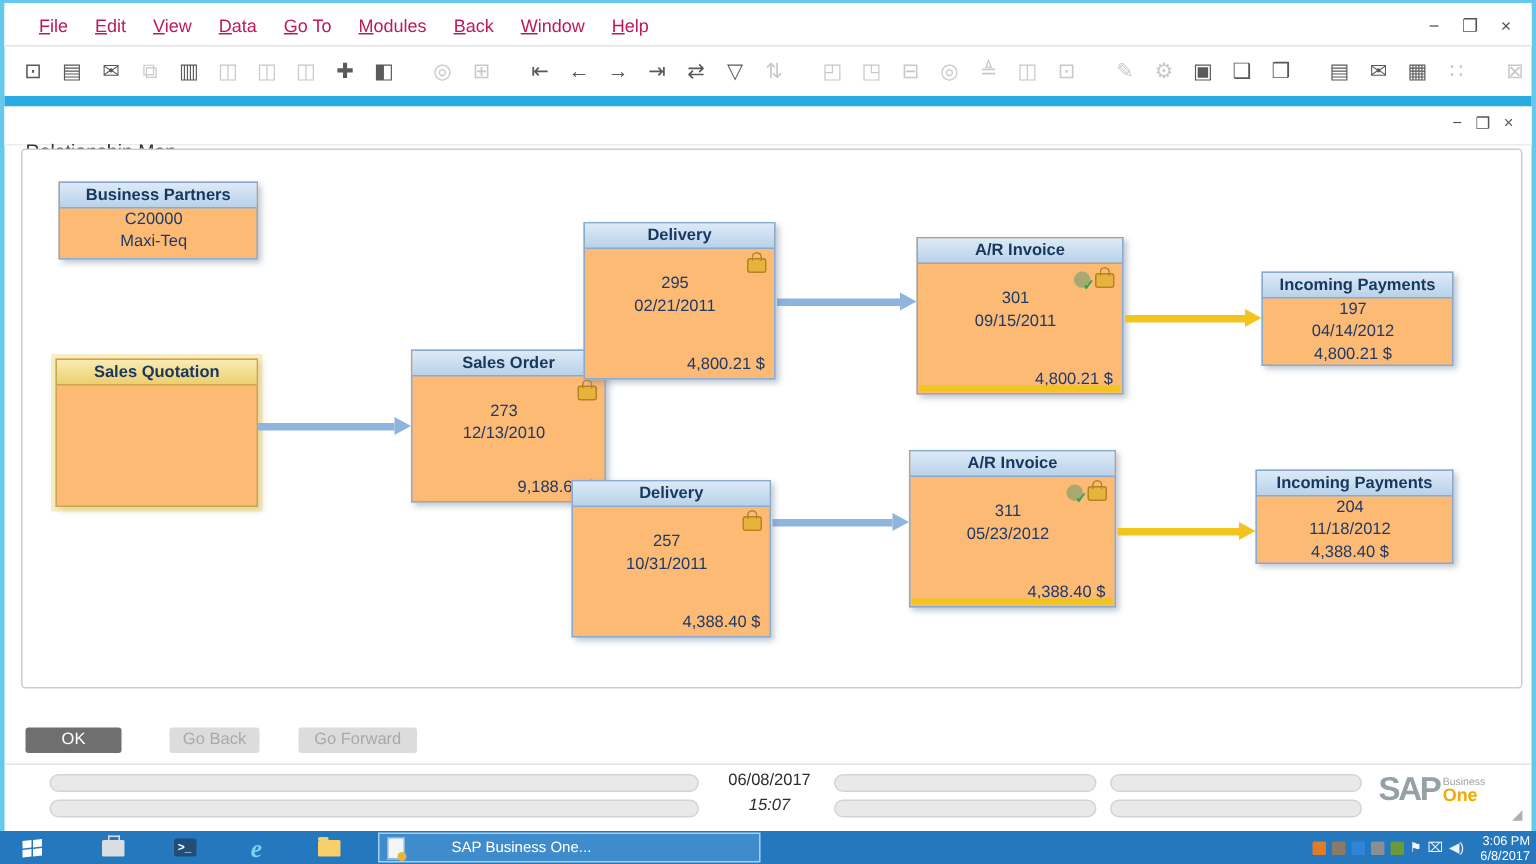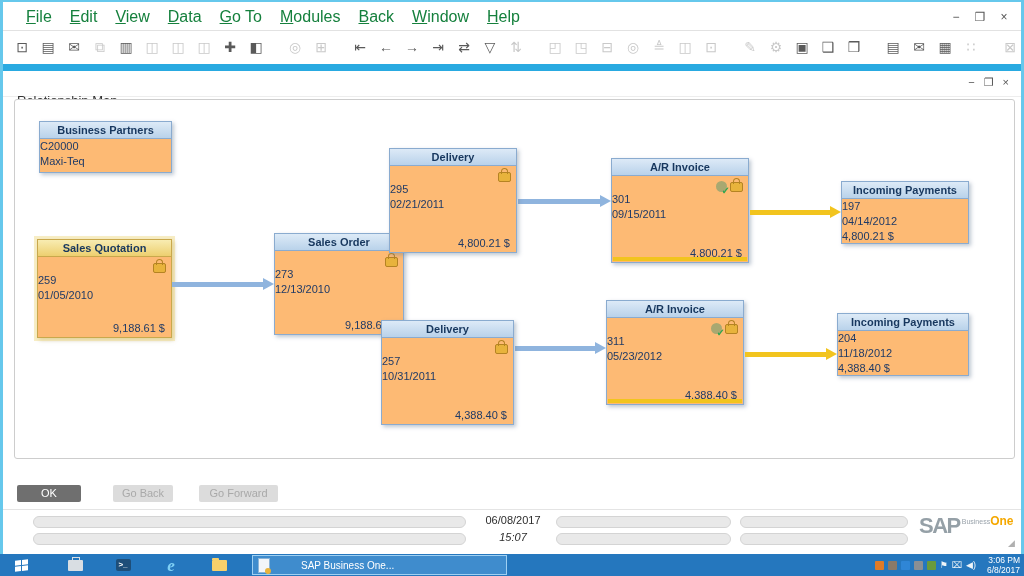--- a/index.html
+++ b/index.html
@@ -4,21 +4,21 @@
 <style>
   html,body{margin:0;padding:0;}
   body{width:1024px;height:576px;font-family:"Liberation Sans",sans-serif;overflow:hidden;background:#000;}
   .screen{position:relative;width:1024px;height:576px;background:#fff;}
   
   .app-window{position:absolute;left:0;top:0;width:1024px;height:554px;background:#fff;
     border-left:3px solid #66c8ec;border-right:3px solid #66c8ec;border-top:2px solid #66c8ec;box-sizing:border-box;}
   
   .menubar{position:absolute;left:0;top:2px;right:0;height:26px;background:#fff;border-bottom:1px solid #e2e2e2;
     display:flex;align-items:center;padding-left:14px;}
-  .menu-item{display:inline-block;padding:0 9px;font-size:16px;color:#15803d;cursor:default;text-align:right;}
+  .menu-item{display:inline-block;padding:0 9px;font-size:12px;color:#be185d;cursor:default;text-align:right;}
   .menu-item::first-letter{text-decoration:underline;}
   .win-controls{position:absolute;right:10px;top:6px;display:flex;gap:10px;font-size:12px;color:#555;}
   .win-controls span{width:14px;text-align:center;cursor:default;}
   
   .toolbar{position:absolute;left:6px;top:30px;right:0;height:31px;display:flex;align-items:center;}
   .tb-group{display:flex;margin-right:13px;}
   .tb-icon{display:inline-block;width:22px;height:22px;line-height:21px;text-align:center;font-size:14px;color:#5a5a5a;
     border:1px solid transparent;border-radius:3px;margin:0 1px;}
   .tb-icon.disabled{color:#c9c9c9;}
   .accent-strip{position:absolute;left:0;top:62px;right:0;height:7px;background:#29aae1;}
@@ -28,21 +28,21 @@
   .child-controls{position:absolute;right:12px;top:5px;display:flex;gap:9px;font-size:11px;color:#555;}
   
   .map-canvas{position:absolute;left:11px;top:97px;width:999px;height:358px;background:#fff;
     border:1px solid #cdcdcd;border-radius:3px;}
   
   .node{position:absolute;background:#fdba74;border:1px solid #8aabcf;box-shadow:2px 2px 4px rgba(110,130,155,.45);
     font-size:11px;color:#1f3a66;box-sizing:border-box;z-index:2;}
   .node-header{height:16px;line-height:16px;text-align:center;font-weight:bold;font-size:11px;color:#17375e;
     background:linear-gradient(#ddeaf7,#b9d2ea);border-bottom:1px solid #8aabcf;white-space:nowrap;overflow:hidden;}
   .node-body{position:relative;height:calc(100% - 17px);}
-  .nrow{height:15px;line-height:15px;text-align:left;padding-right:6px;white-space:nowrap;}
+  .nrow{height:15px;line-height:15px;text-align:center;padding-right:6px;white-space:nowrap;}
   .icon-row{height:16px;display:flex;justify-content:flex-end;align-items:center;gap:3px;padding:2px 5px 0 0;box-sizing:border-box;}
   .amount{position:absolute;bottom:3px;right:6px;white-space:nowrap;}
   .footbar{position:absolute;left:1px;right:1px;bottom:1px;height:4px;background:#f2c41e;}
   
   .node--sales-quotation{border-color:#c9a84c;box-shadow:0 0 0 3px rgba(240,222,150,.55),2px 2px 4px rgba(160,140,70,.5);}
   .node--sales-quotation .node-header{background:linear-gradient(#f8ecb2,#edcf6f);border-bottom-color:#c9a84c;}
   
   .node--business-partners{left:24px;top:21px;width:133px;height:52px;}
   .node--sales-quotation{left:22px;top:139px;width:135px;height:99px;}
   .node--sales-order{left:259px;top:133px;width:130px;height:102px;z-index:1;}
@@ -84,21 +84,21 @@
   .sf-l1{left:30px;top:514px;width:433px;}
   .sf-l2{left:30px;top:531px;width:433px;}
   .sf-m1{left:553px;top:514px;width:175px;}
   .sf-m2{left:553px;top:531px;width:175px;}
   .sf-r1{left:737px;top:514px;width:168px;}
   .sf-r2{left:737px;top:531px;width:168px;}
   .status-date{position:absolute;left:470px;top:512px;width:80px;text-align:center;font-size:11px;color:#2c2c2c;}
   .status-time{position:absolute;left:470px;top:529px;width:80px;text-align:center;font-size:11px;color:#2c2c2c;font-style:italic;}
   .sap-logo{position:absolute;left:916px;top:513px;display:flex;align-items:flex-start;}
   .sap-logo .sap{font-size:22px;font-weight:bold;color:#95a0a7;letter-spacing:-1.5px;line-height:22px;}
-  .sap-logo .stack{margin-left:2px;display:flex;line-height:9px;margin-top:2px;}
+  .sap-logo .stack{margin-left:2px;display:flex;flex-direction:column;line-height:9px;margin-top:2px;}
   .sap-logo .business{font-size:7px;color:#9aa3ab;}
   .sap-logo .one{font-size:12px;font-weight:bold;color:#f5a800;}
   .resize-grip{position:absolute;right:6px;top:536px;font-size:9px;color:#b0b0b0;}
   
   .taskbar{position:absolute;left:0;top:554px;width:1024px;height:22px;background:#2577be;display:flex;align-items:center;}
   .start-button{width:42px;height:22px;display:flex;align-items:center;justify-content:center;}
   .win-logo{display:grid;grid-template-columns:6px 6px;grid-template-rows:5px 5px;gap:1px;transform:skewY(-6deg);}
   .win-logo span{background:#fff;}
   .tb-app{width:30px;height:22px;display:flex;align-items:center;justify-content:center;margin-left:18px;}
   .sm-icon{width:15px;height:11px;background:#d9dee3;border-radius:1px;position:relative;}
@@ -213,28 +213,20 @@
       <div class="node node--business-partners">
         <div class="node-header">Business Partners</div>
         <div class="node-body">
           <div class="nrow">C20000</div>
           <div class="nrow">Maxi-Teq</div>
         </div>
       </div>
 
       <div class="node node--sales-quotation">
         <div class="node-header">Sales Quotation</div>
-        <div class="node-body">
-          <div class="icon-row">
-              <span class="padlock"></span>
-            </div>
-          <div class="nrow">259</div>
-          <div class="nrow">01/05/2010</div>
-          <div class="amount">9,188.61 $</div>
-        </div>
       </div>
 
       <div class="node node--sales-order">
         <div class="node-header">Sales Order</div>
         <div class="node-body">
           <div class="icon-row">
               <span class="padlock"></span>
             </div>
           <div class="nrow">273</div>
           <div class="nrow">12/13/2010</div>

